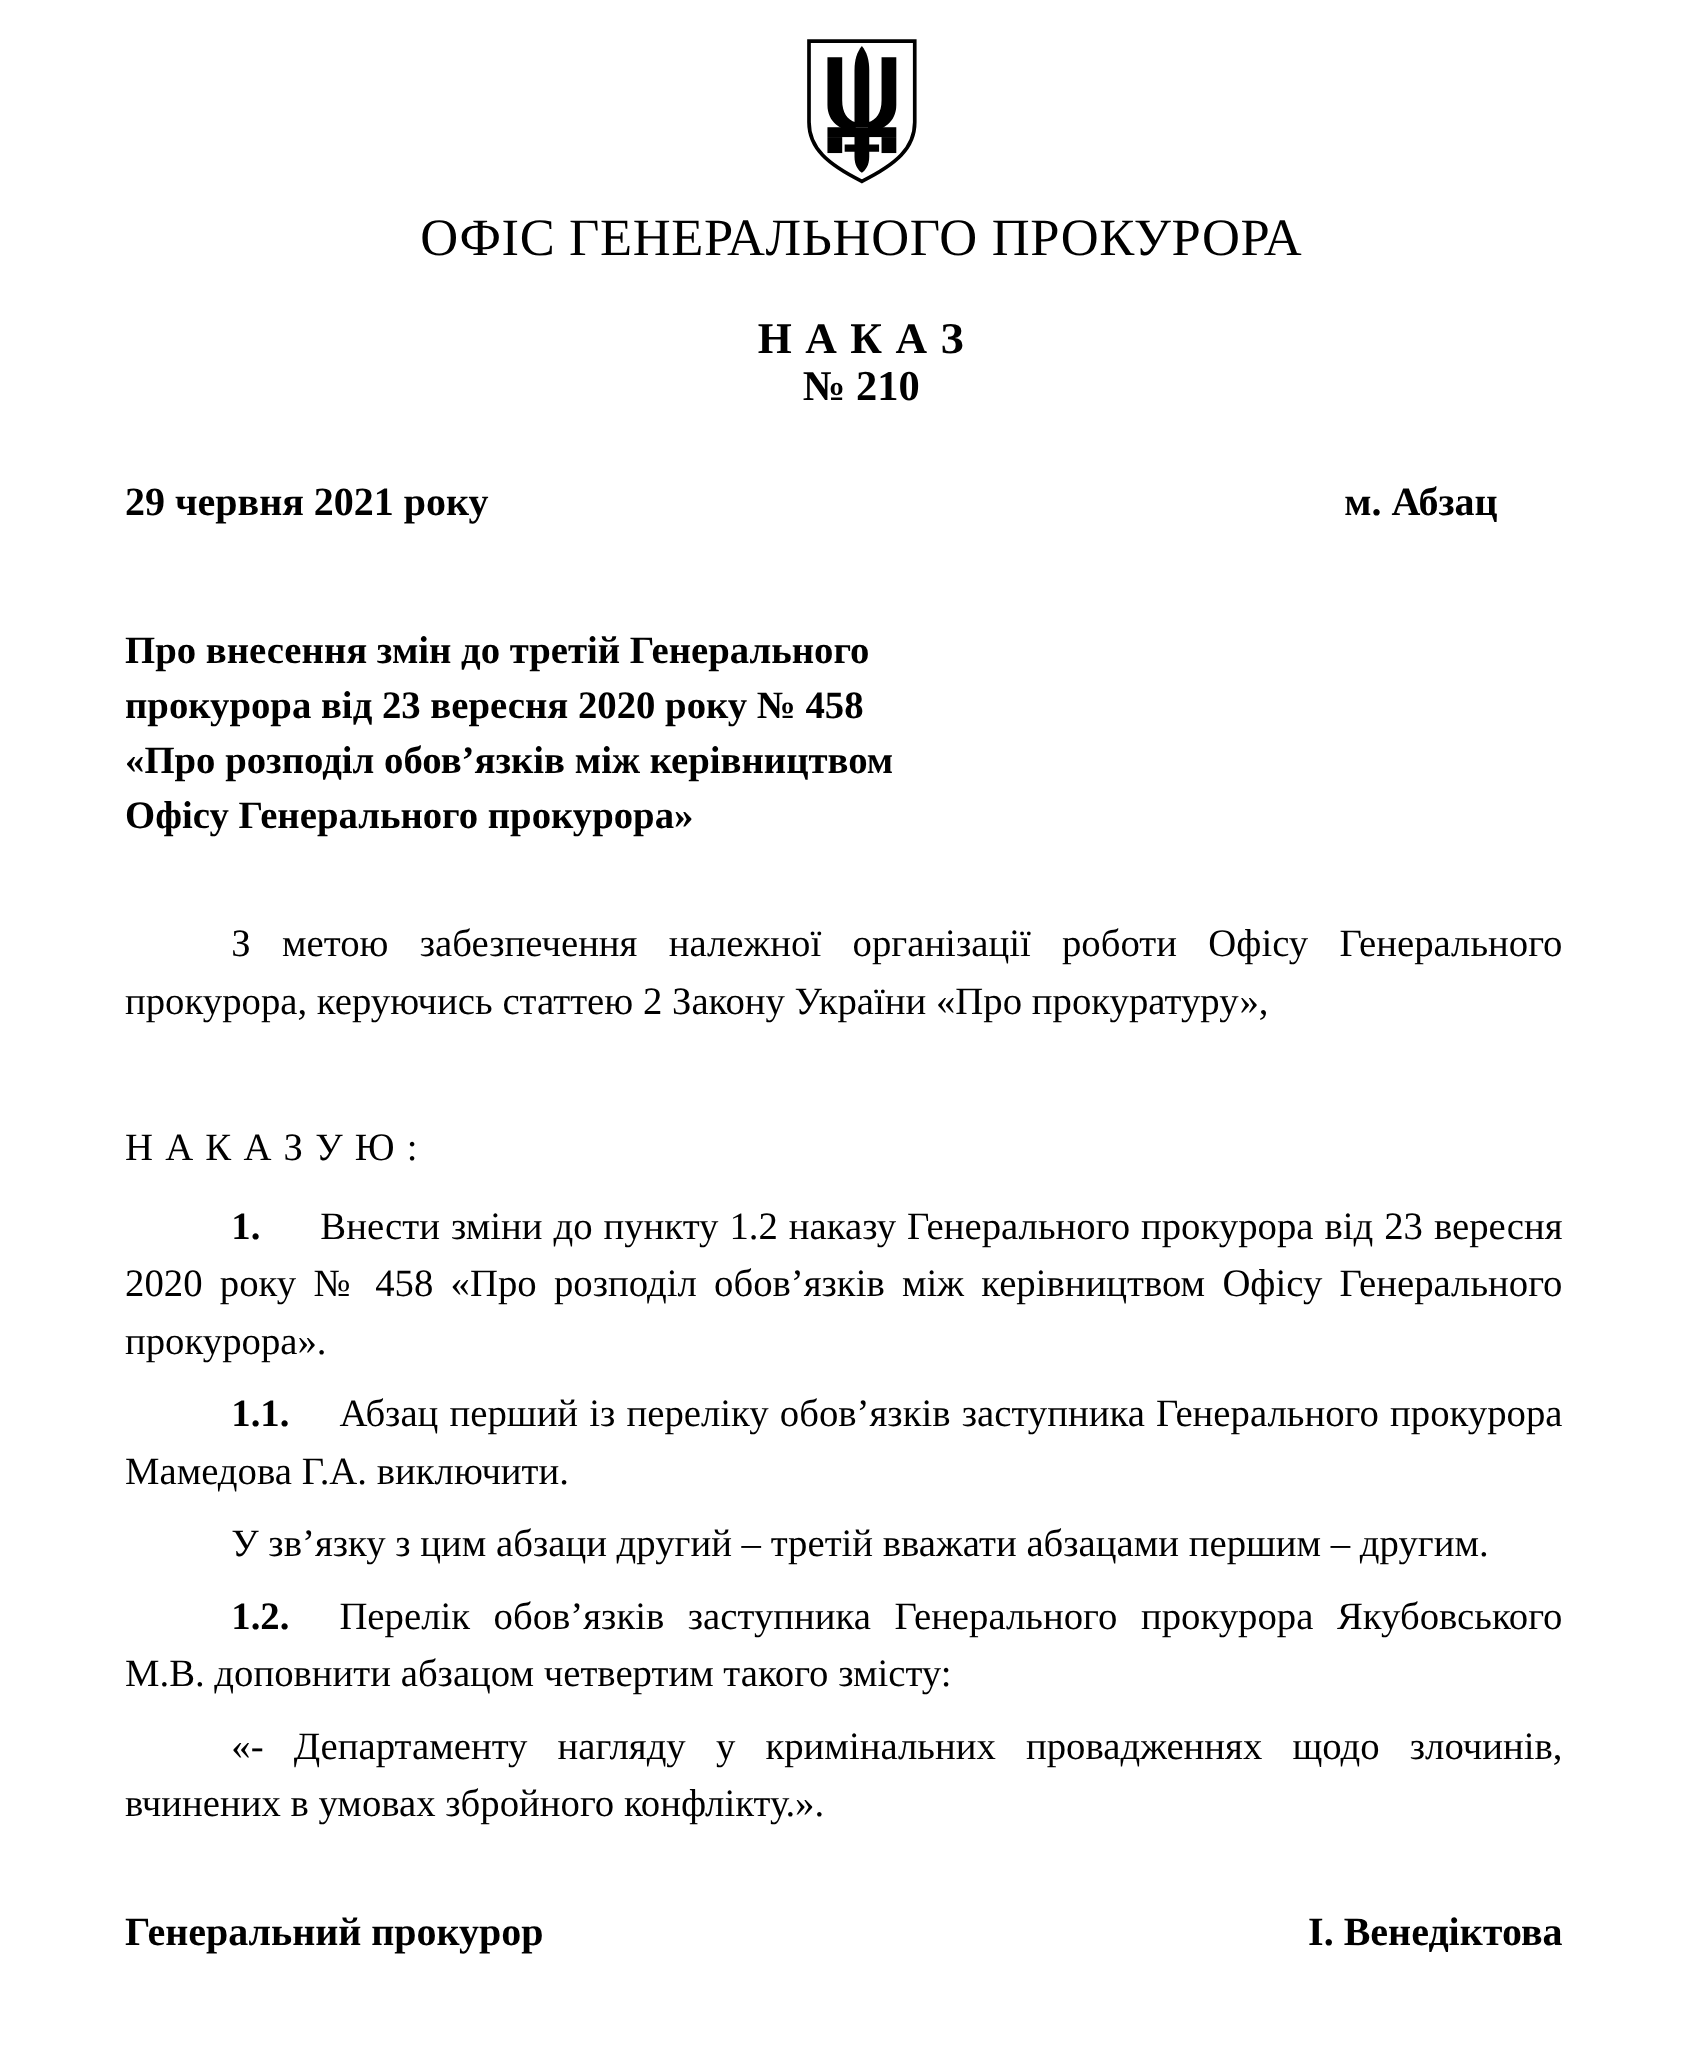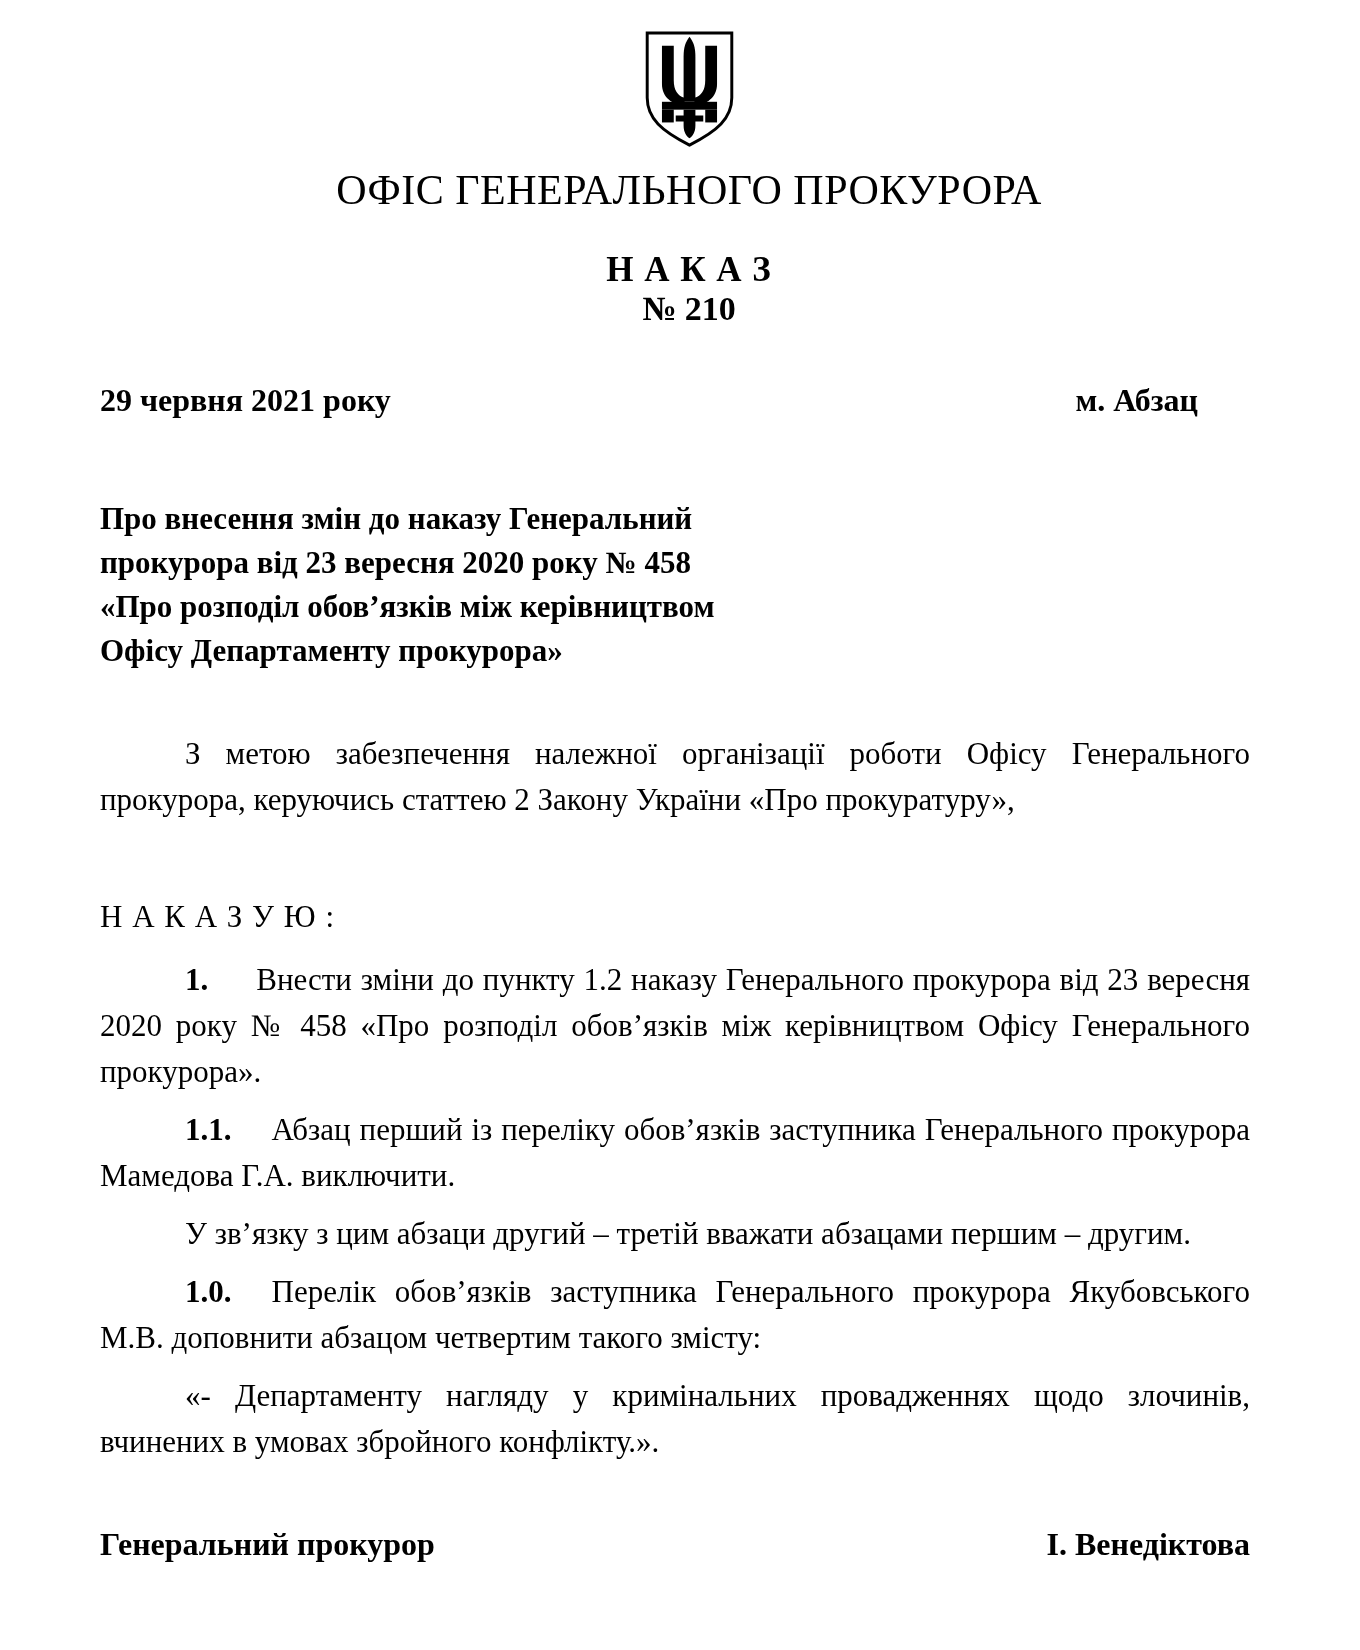--- a/index.html
+++ b/index.html
@@ -123,37 +123,37 @@
     <div class="doc-type">Н А К А З</div>
     <div class="doc-number">№ 210</div>
   </div>
 
   <div class="meta-row">
     <span class="meta-date">29 червня 2021 року</span>
     <span class="meta-place">м. Абзац</span>
   </div>
 
   <div class="subject">
-    <div>Про внесення змін до наказу Генеральний</div>
+    <div>Про внесення змін до третій Генерального</div>
     <div>прокурора від 23 вересня 2020 року № 458</div>
     <div>«Про розподіл обов’язків між керівництвом</div>
-    <div>Офісу Департаменту прокурора»</div>
+    <div>Офісу Генерального прокурора»</div>
   </div>
 
   <p class="body-para preamble">З метою забезпечення належної організації роботи Офісу Генерального прокурора, керуючись статтею 2  Закону України «Про прокуратуру»,</p>
 
   <div class="order-heading">Н А К А З У Ю :</div>
 
   <p class="body-para first-item"><span class="num">1.</span><span class="gap-wide"></span><span>Внести зміни до пункту 1.2 наказу Генерального прокурора від 23 вересня 2020 року № 458 «Про розподіл обов’язків між керівництвом Офісу Генерального прокурора».</span></p>
 
   <p class="body-para item"><span class="num">1.1.</span><span class="gap"></span><span>Абзац перший із переліку обов’язків заступника Генерального прокурора Мамедова Г.А. виключити.</span></p>
 
   <p class="body-para item">У зв’язку з цим абзаци другий – третій вважати абзацами першим – другим.</p>
 
-  <p class="body-para item"><span class="num">1.0.</span><span class="gap"></span><span>Перелік обов’язків заступника Генерального прокурора Якубовського М.В. доповнити абзацом четвертим такого змісту:</span></p>
+  <p class="body-para item"><span class="num">1.2.</span><span class="gap"></span><span>Перелік обов’язків заступника Генерального прокурора Якубовського М.В. доповнити абзацом четвертим такого змісту:</span></p>
 
   <p class="body-para item">«- Департаменту нагляду у кримінальних провадженнях щодо злочинів, вчинених в умовах збройного конфлікту.».</p>
 
   <div class="signature-row">
     <span>Генеральний прокурор</span>
     <span>І. Венедіктова</span>
   </div>
 
 </div>
 

